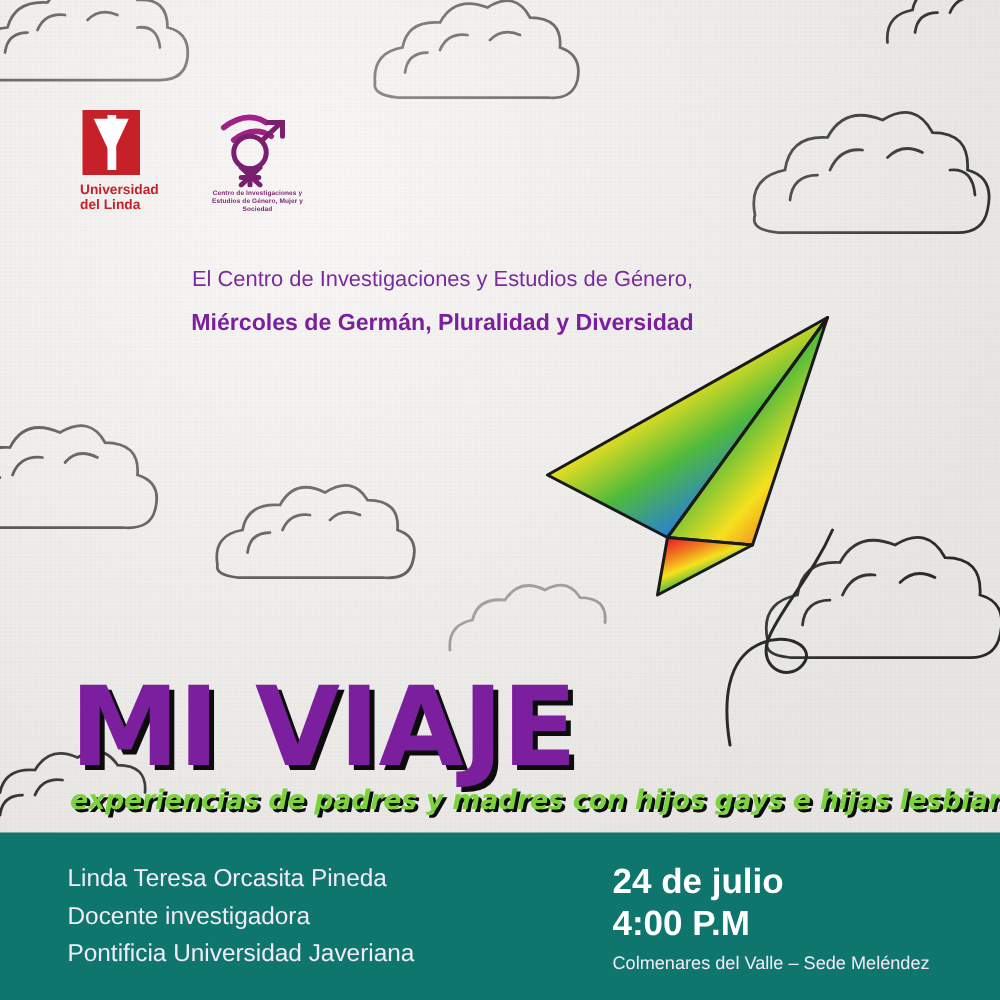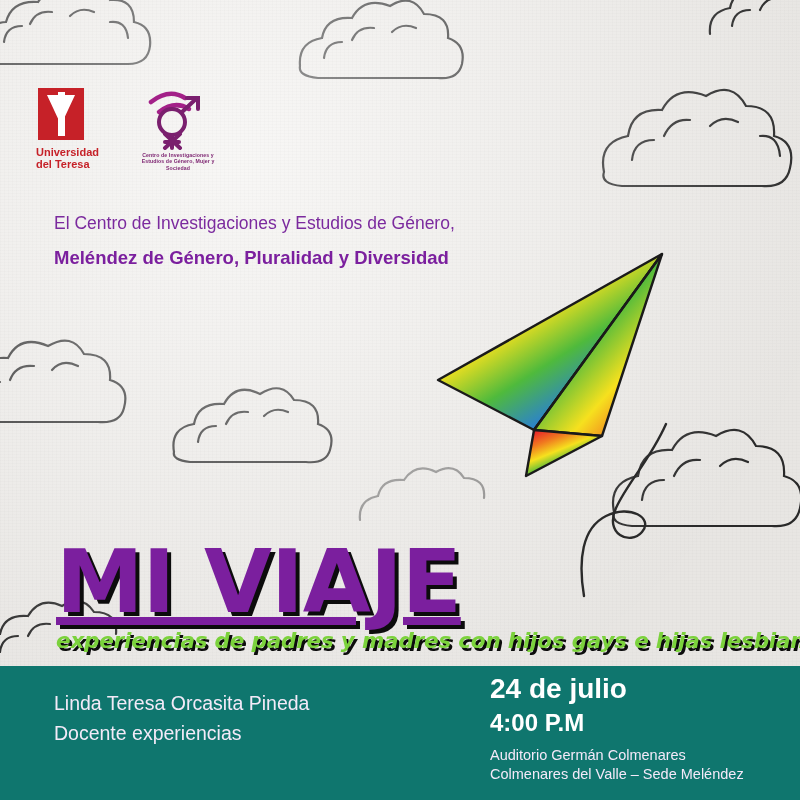--- a/index.html
+++ b/index.html
@@ -30,21 +30,21 @@
       radial-gradient(circle at 30% 20%, rgba(255,255,255,0.55), rgba(0,0,0,0.03) 70%);
     pointer-events: none;
   }
   .clouds {
     position: absolute;
     inset: 0;
   }
   
   .logos {
     position: absolute;
-    left: 36px;
+    left: 64px;
     top: 88px;
     display: flex;
     align-items: flex-start;
     gap: 22px;
   }
   .uv-logo {
     width: 74px;
   }
   .uv-mark {
     width: 46px;
@@ -99,20 +99,21 @@
     margin-top: 2px;
     letter-spacing: 0.1px;
   }
   
   .intro {
     position: absolute;
     left: 54px;
     top: 210px;
     width: 600px;
     color: #7b1f9e;
+    text-align: center;
   }
   .intro .line {
     font-size: 17.5px;
     line-height: 27px;
     color: #7b2a9e;
   }
   .intro .bold {
     font-size: 18.5px;
     font-weight: bold;
     line-height: 30px;
@@ -147,21 +148,20 @@
     left: 56px;
     top: 0;
     font-size: 88px;
     font-weight: bold;
     letter-spacing: -1px;
     line-height: 92px;
     font-family: "DejaVu Sans", sans-serif;
     color: #7b1f9e;
     text-shadow: 4px 4px 0 #0c0c0c;
     white-space: nowrap;
-    text-decoration: underline;
   }
   .subtitle {
     position: absolute;
     left: 56px;
     top: 92px;
     font-size: 21.5px;
     font-weight: bold;
     font-style: italic;
     font-family: "DejaVu Sans", sans-serif;
     white-space: nowrap;
@@ -184,30 +184,30 @@
     position: absolute;
     left: 54px;
     top: 22px;
     font-size: 19.5px;
     line-height: 30px;
     color: #f3eaf8;
   }
   .footer-right {
     position: absolute;
     left: 490px;
-    top: 6px;
+    top: 22px;
     color: #ffffff;
   }
   .date {
     font-size: 28px;
     font-weight: bold;
     line-height: 34px;
   }
   .time {
-    font-size: 24px;
+    font-size: 28px;
     font-weight: bold;
     line-height: 34px;
   }
   .venue {
     font-size: 14.5px;
     line-height: 19px;
     margin-top: 6px;
     color: #f4e9f9;
   }
 </style>
@@ -281,21 +281,21 @@
     </g>
   </svg>
 
   <div class="texture"></div>
 
   <div class="logos">
     <div class="uv-logo">
       <div class="uv-mark"></div>
       <div class="uv-text">
         <div>Universidad</div>
-        <div>del Teresa</div>
+        <div>del Linda</div>
       </div>
     </div>
     <div class="cieg-logo">
       <div class="cieg-mark">
         <svg viewBox="0 0 78 62" width="78" height="62" xmlns="http://www.w3.org/2000/svg">
           <g fill="none" stroke="#a32088" stroke-width="4.5" stroke-linecap="round">
             <path d="M12 14 q18 -14 34 -4"></path>
             <path d="M20 24 q16 -12 30 -3"></path>
           </g>
           <g fill="none" stroke="#7a1f6e" stroke-width="4" stroke-linecap="round">
@@ -311,21 +311,21 @@
       </div>
       <div class="cieg-text">
         <div>Centro de Investigaciones y</div>
         <div>Estudios de Género, Mujer y Sociedad</div>
       </div>
     </div>
   </div>
 
   <div class="intro">
     <div class="line">El Centro de Investigaciones y Estudios de Género,</div>
-    <div class="bold">Meléndez de Género, Pluralidad y Diversidad</div>
+    <div class="bold">Miércoles de Germán, Pluralidad y Diversidad</div>
   </div>
 
   <svg class="string" viewBox="0 0 160 190" xmlns="http://www.w3.org/2000/svg">
     <path d="M146 4 C130 40 108 62 96 88 C84 114 110 126 122 112 C134 98 110 84 86 96 C62 108 58 140 64 176" fill="none" stroke="#2a2a2a" stroke-width="2.4" stroke-linecap="round"></path>
   </svg>
 
   <svg class="plane" viewBox="0 0 280 300" xmlns="http://www.w3.org/2000/svg">
     <defs>
       <linearGradient id="rg1" x1="0" y1="0" x2="0.8" y2="1">
         <stop offset="0%" stop-color="#e8202a"></stop>
@@ -362,25 +362,25 @@
   </svg>
 
   <div class="title-wrap">
     <div class="mi-viaje">MI VIAJE</div>
     <div class="subtitle">experiencias de padres y madres con hijos gays e hijas lesbianas</div>
   </div>
 
   <div class="footer">
     <div class="footer-left">
       <div>Linda Teresa Orcasita Pineda</div>
-      <div>Docente experiencias</div>
+      <div>Docente investigadora</div>
+      <div>Pontificia Universidad Javeriana</div>
     </div>
     <div class="footer-right">
       <div class="date">24 de julio</div>
       <div class="time">4:00 P.M</div>
       <div class="venue">
-        <div>Auditorio Germán Colmenares</div>
         <div>Colmenares del Valle – Sede Meléndez</div>
       </div>
     </div>
   </div>
 
 </div>
 
 </body></html>

